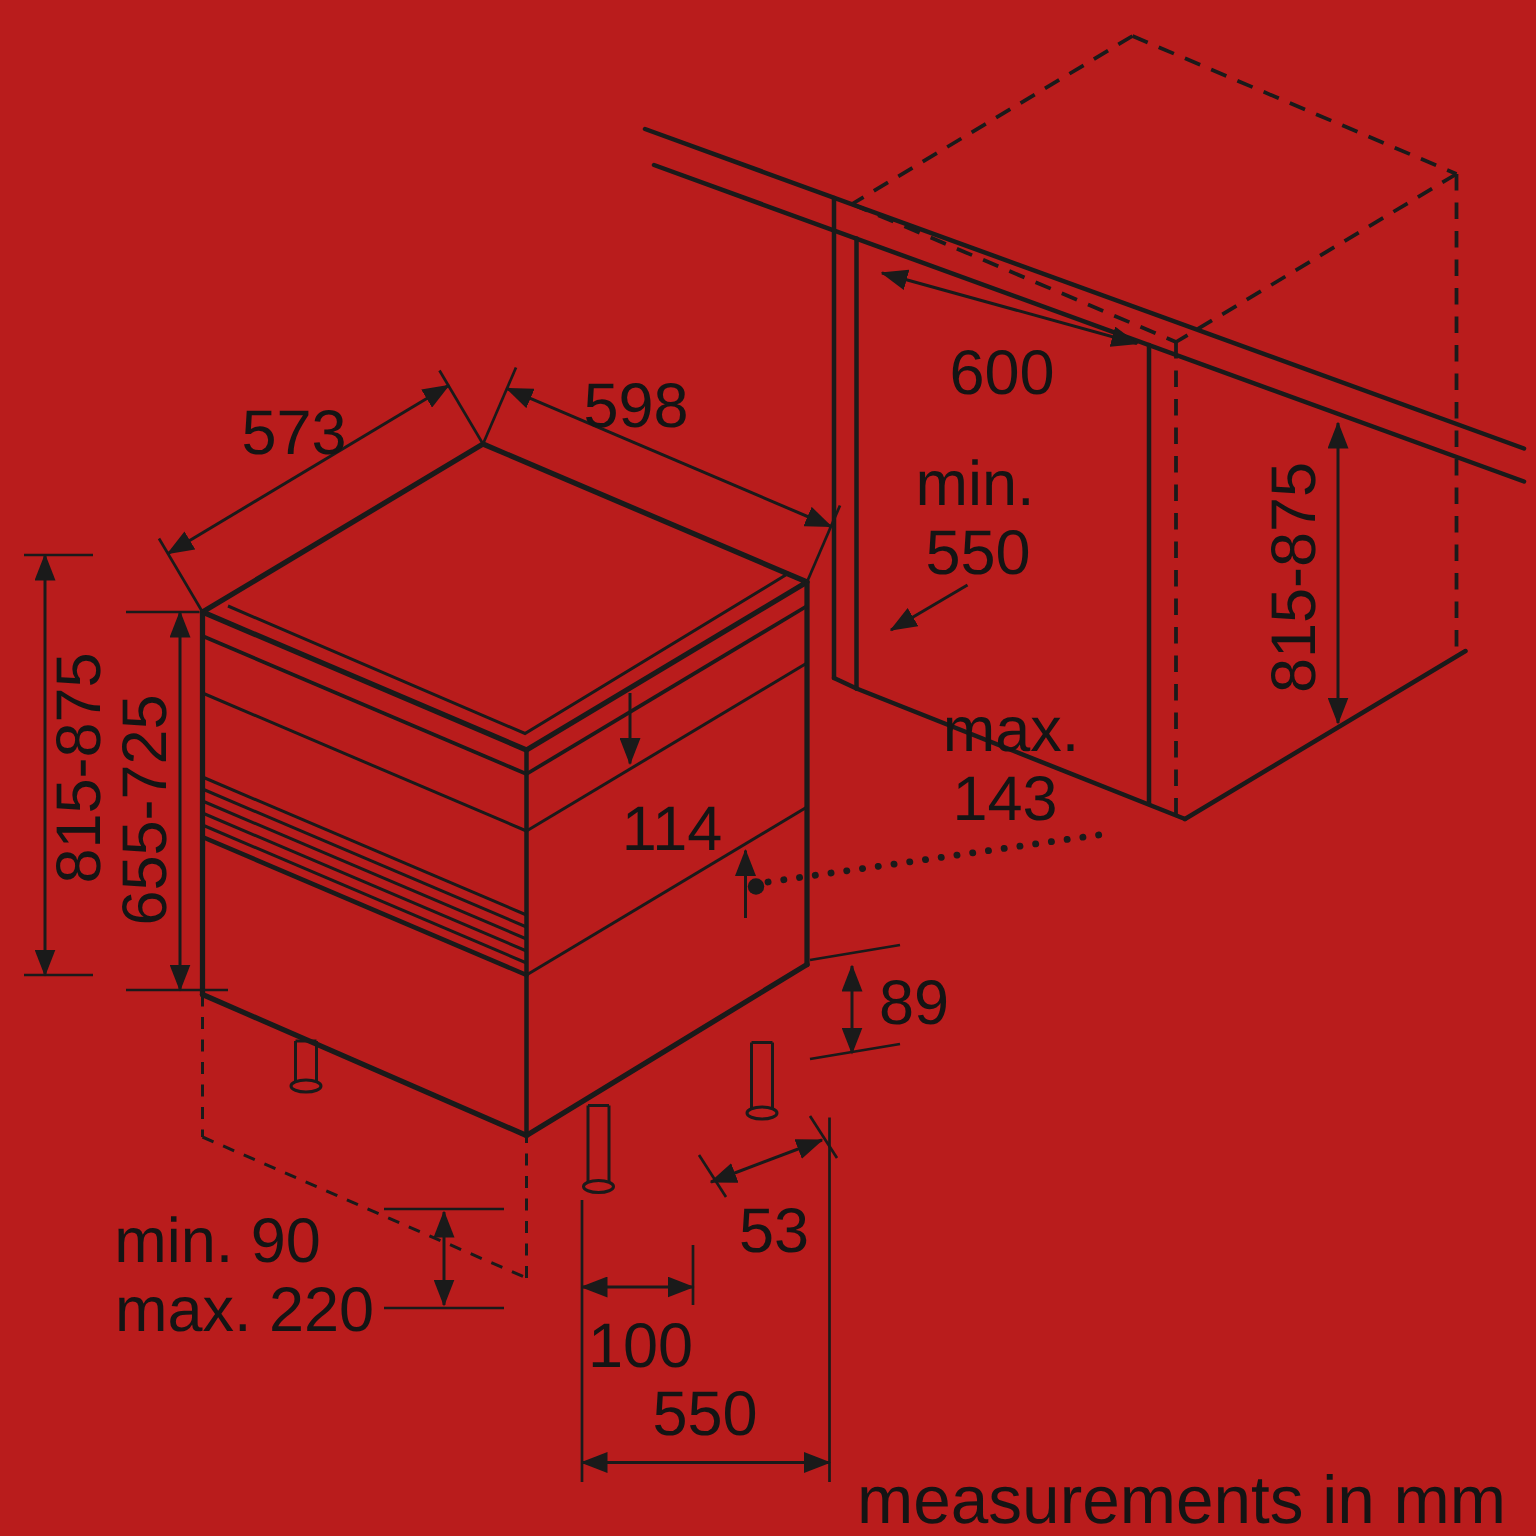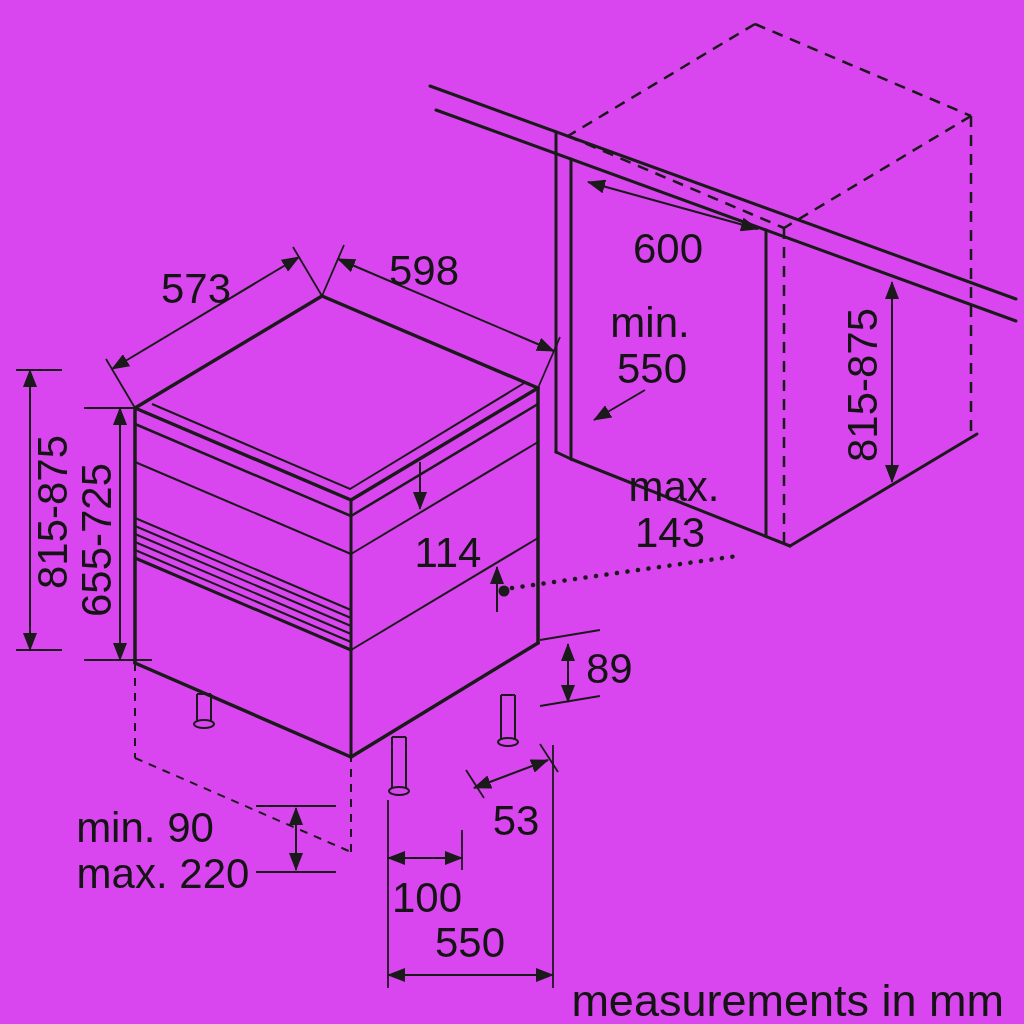--- a/index.html
+++ b/index.html
@@ -1,16 +1,16 @@
 <!DOCTYPE html>
 <html><head>
 <meta charset="utf-8">
 <style>
   html,body{margin:0;padding:0;background:#ffffff;}
-  .stage{position:relative;width:1024px;height:1024px;background:#d946ef;overflow:hidden;}
+  .stage{position:relative;width:1024px;height:1024px;background:#b91c1c;overflow:hidden;}
   svg{position:absolute;left:0;top:0;}
   svg text{font-family:"Liberation Sans", sans-serif;font-size:42px;fill:#141414;}
   svg text.footer{font-size:45px;}
   .s35{stroke:#1a1a1a;stroke-width:3.5;fill:none;stroke-linejoin:round;stroke-linecap:round;}
   .s3{stroke:#1a1a1a;stroke-width:3;fill:none;stroke-linejoin:round;stroke-linecap:round;}
   .s25{stroke:#1a1a1a;stroke-width:2.5;fill:none;}
   .s2{stroke:#1a1a1a;stroke-width:2;fill:none;}
   .s15{stroke:#1a1a1a;stroke-width:1.8;fill:none;}
   .dash{stroke-dasharray:11 8;}
   .dash2{stroke-dasharray:8 7;}

